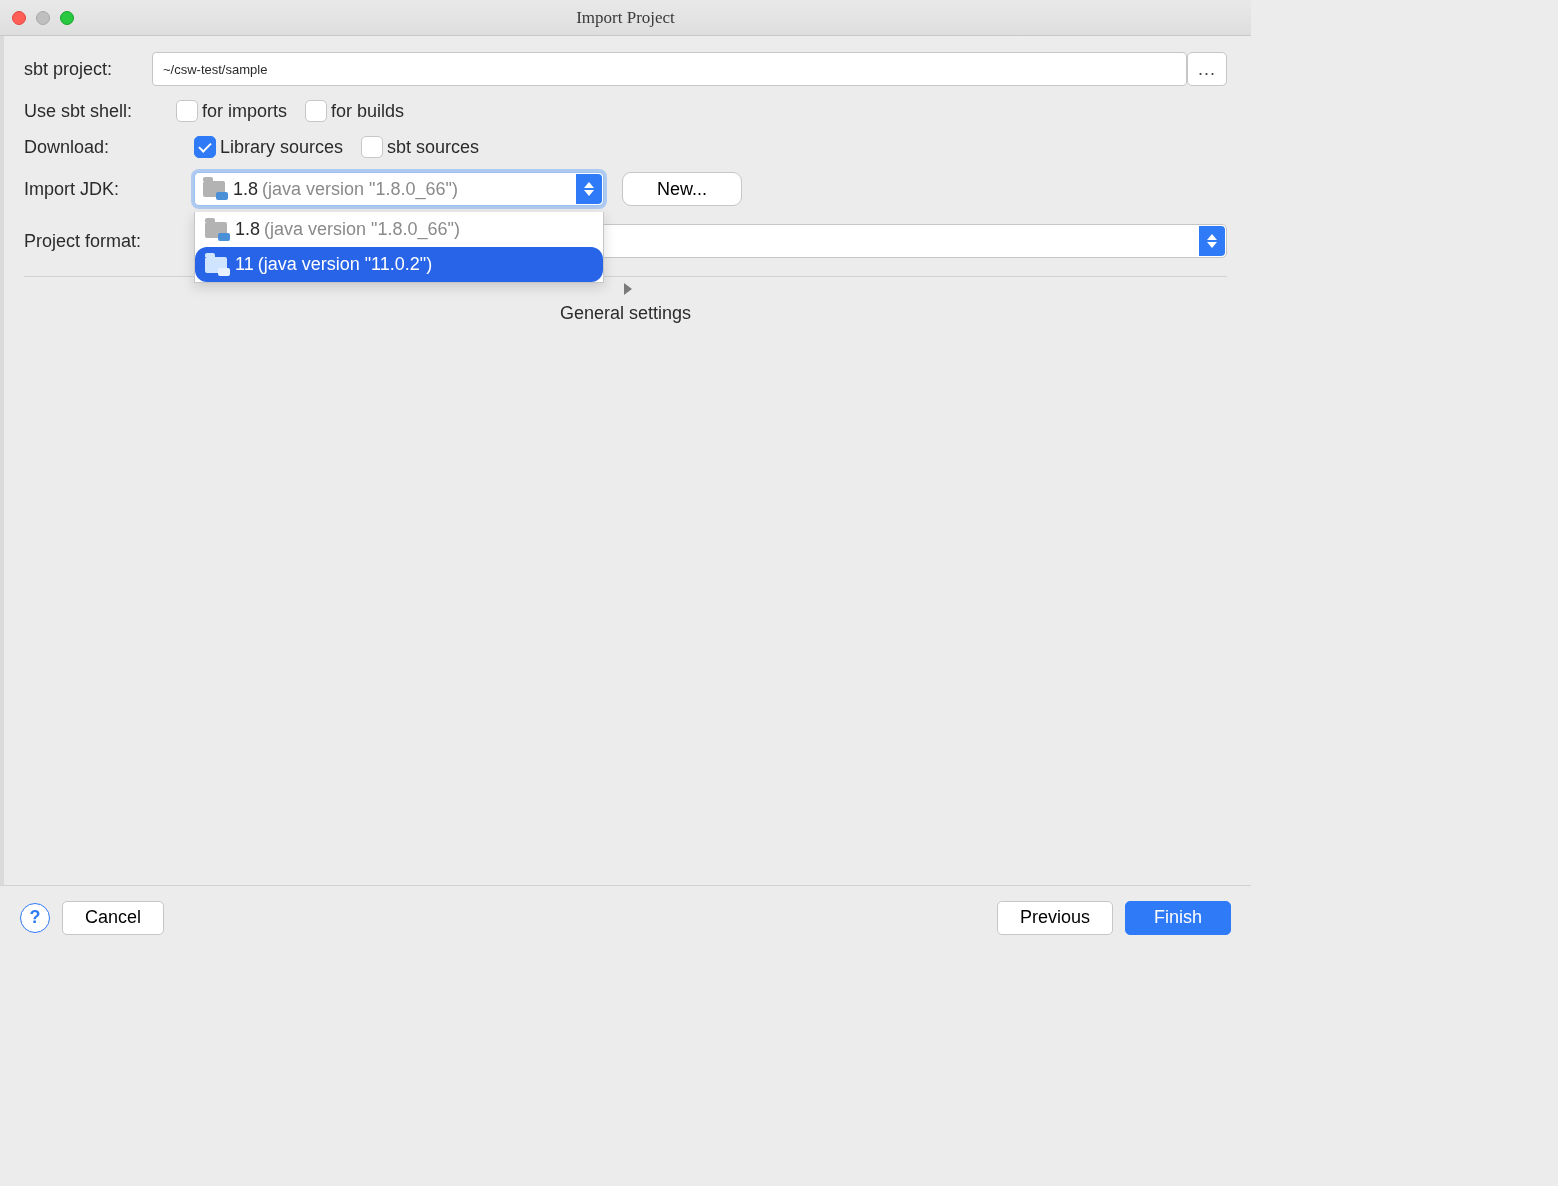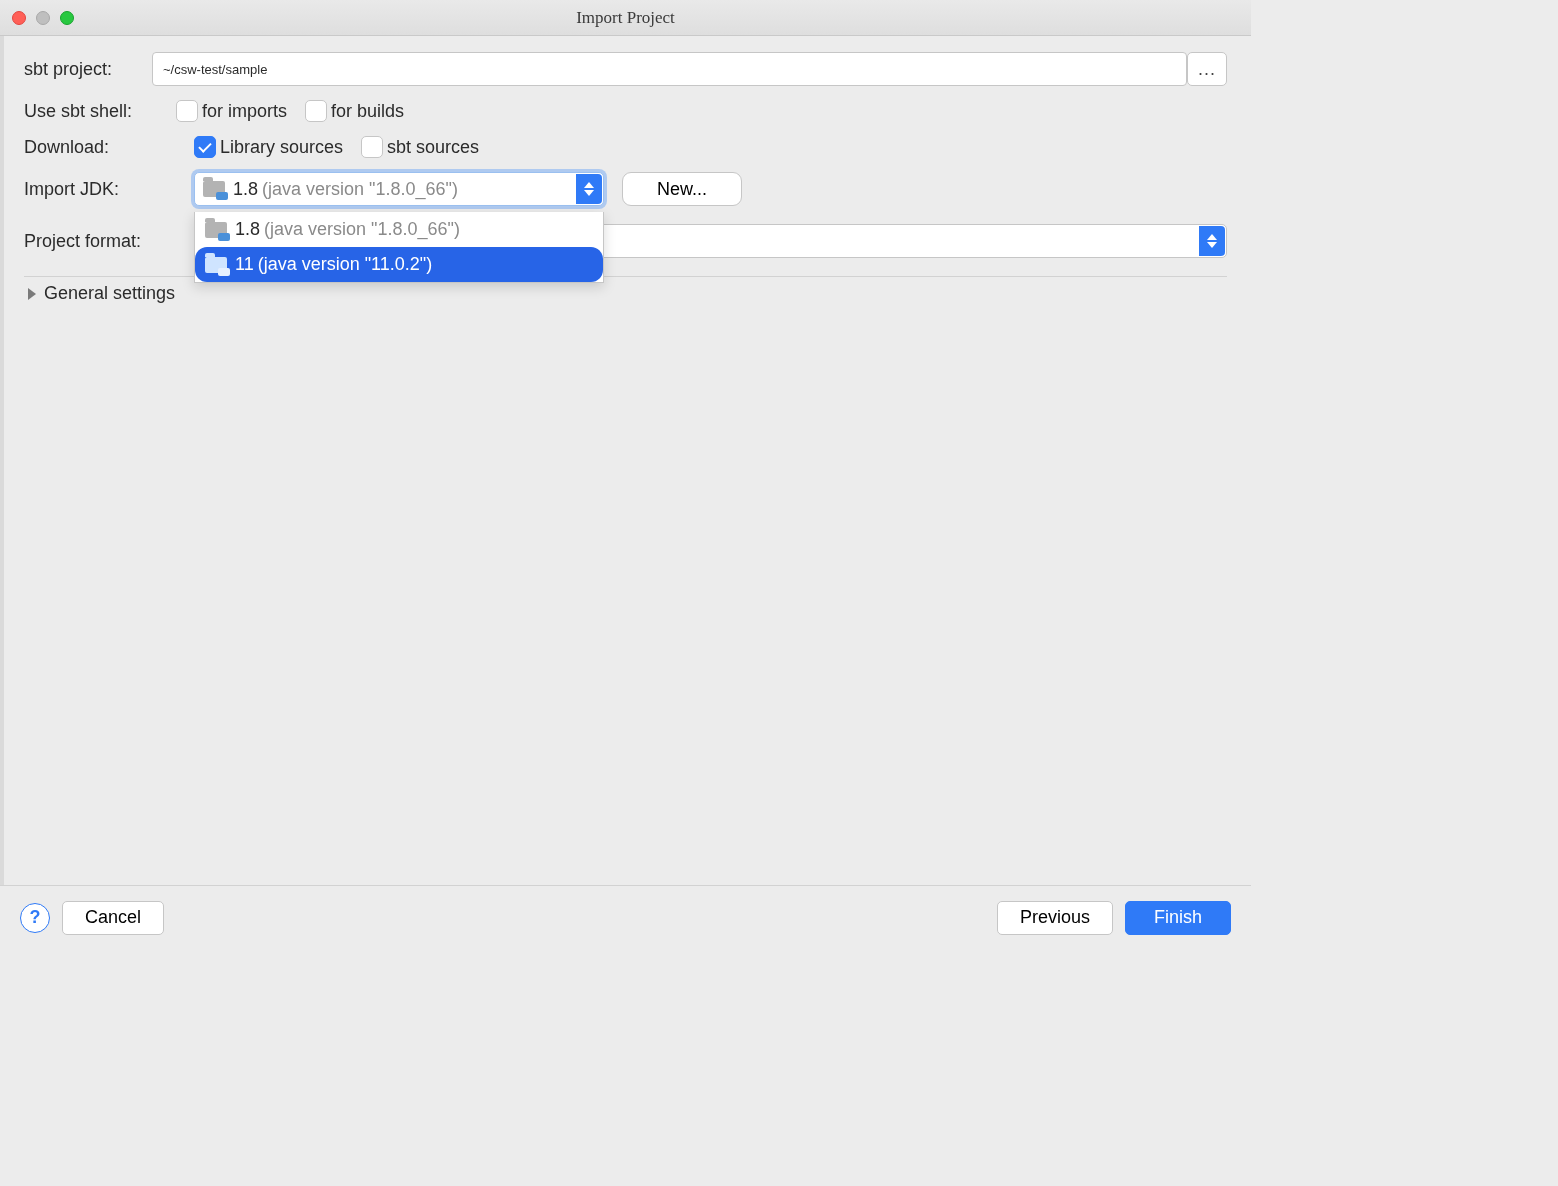--- a/index.html
+++ b/index.html
@@ -190,20 +190,21 @@
     border-radius: 5px;
     background:#fff;
     position:relative;
   }
   .format-select .spinner { background:#2f7af7; }
   .general-row {
     display:flex; align-items:center; gap:8px;
     border-top: 1px solid #d2d2d2;
     padding-top: 6px;
     margin-top: 13px;
+    flex-direction: column;
   }
   .chevron {
     width:0; height:0;
     border-top:6px solid transparent;
     border-bottom:6px solid transparent;
     border-left:8px solid #7a7a7a;
     margin-left: 4px;
   }
   .footer {
     position:absolute; left:0; right:0; bottom:0;

